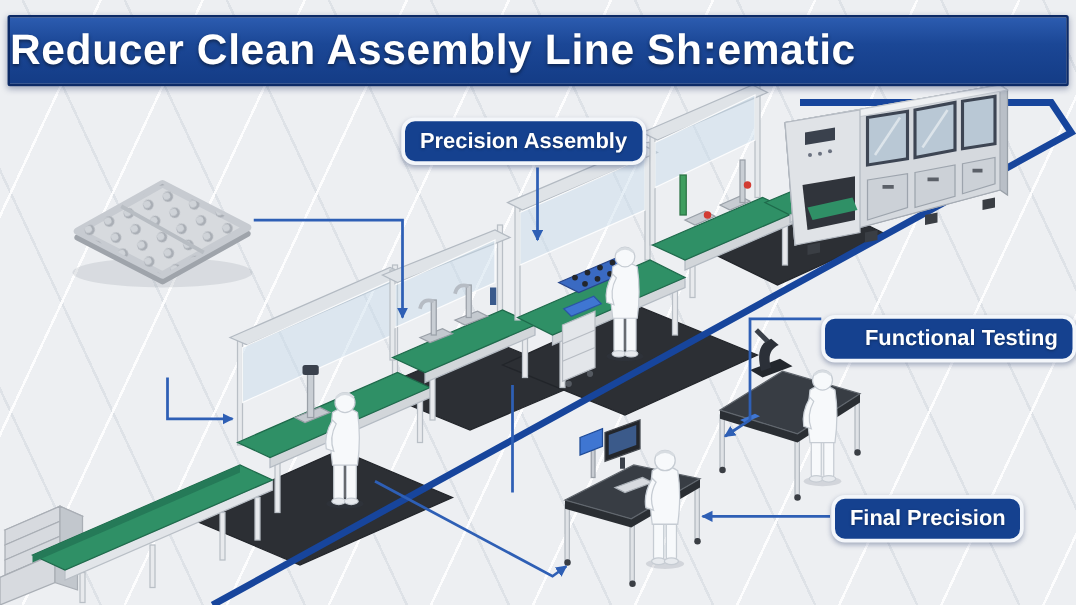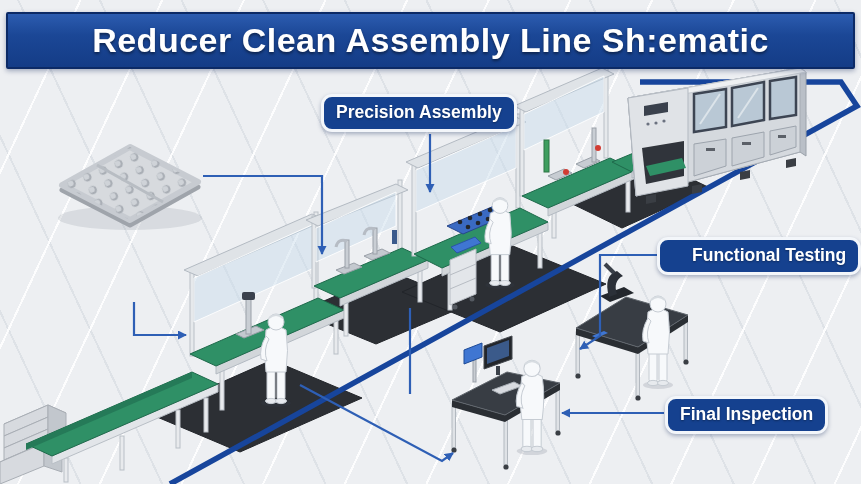--- a/index.html
+++ b/index.html
@@ -10,37 +10,37 @@
     background-image:
       repeating-linear-gradient(115deg, rgba(255,255,255,0) 0 72px, rgba(255,255,255,.9) 72px 74px),
       repeating-linear-gradient(65deg, rgba(214,219,225,0) 0 72px, rgba(214,219,225,.65) 72px 74px);
   }
   #scene-svg{position:absolute;left:0;top:0;z-index:1;}
   .banner{
     position:absolute;left:6px;top:12px;width:845px;height:53px;z-index:3;
     background:linear-gradient(180deg,#2c5cb0 0%,#1b4796 40%,#143c86 100%);
     border:2px solid #0c2a66;border-radius:2px;
     box-shadow:0 2px 5px rgba(15,35,85,.35);
-    display:flex;align-items:center;justify-content:center;
+    display:flex;align-items:center;justify-content:flex-start;
   }
   .banner h1{
     margin:0;color:#ffffff;font-size:34px;font-weight:bold;letter-spacing:.5px;
     text-shadow:0 2px 3px rgba(0,0,0,.45);white-space:nowrap;
   }
   .pill{
     position:absolute;z-index:3;background:#15418f;color:#fff;
     border:3px solid #f3f6fa;border-radius:11px;
     font-size:17.5px;font-weight:bold;padding:5px 12px;line-height:1.25;
     box-shadow:0 2px 4px rgba(25,45,95,.35);white-space:nowrap;
     text-shadow:0 1px 2px rgba(0,0,0,.35);
   }
   #pill-component{left:25px;top:91px;}
   #pill-precision{left:321px;top:94px;}
   #pill-fastening{left:22px;top:235px;width:172px;white-space:normal;}
-  #pill-functional{left:657px;top:237px;padding-left:32px;}
+  #pill-functional{left:657px;top:252px;padding-left:32px;}
   #pill-final{left:665px;top:396px;}
 </style>
 </head>
 <body>
 
 <div id="stage">
 
   <svg id="scene-svg" width="861" height="484" viewBox="0 0 861 484">
     <defs>
       <marker id="arw" markerUnits="userSpaceOnUse" markerWidth="11" markerHeight="10" refX="8" refY="4.5" orient="auto">
@@ -274,14 +274,14 @@
       <path d="M410,308 L410,394"></path>
     </g>
   </svg>
 
   <div class="banner">
     <h1>Reducer Clean Assembly Line Sh:ematic</h1>
   </div>
 
   <div class="pill" id="pill-precision">Precision Assembly</div>
   <div class="pill" id="pill-functional">Functional Testing</div>
-  <div class="pill" id="pill-final">Final Inspection</div>
+  <div class="pill" id="pill-final">Final Precision</div>
 </div>
 
 </body></html>

